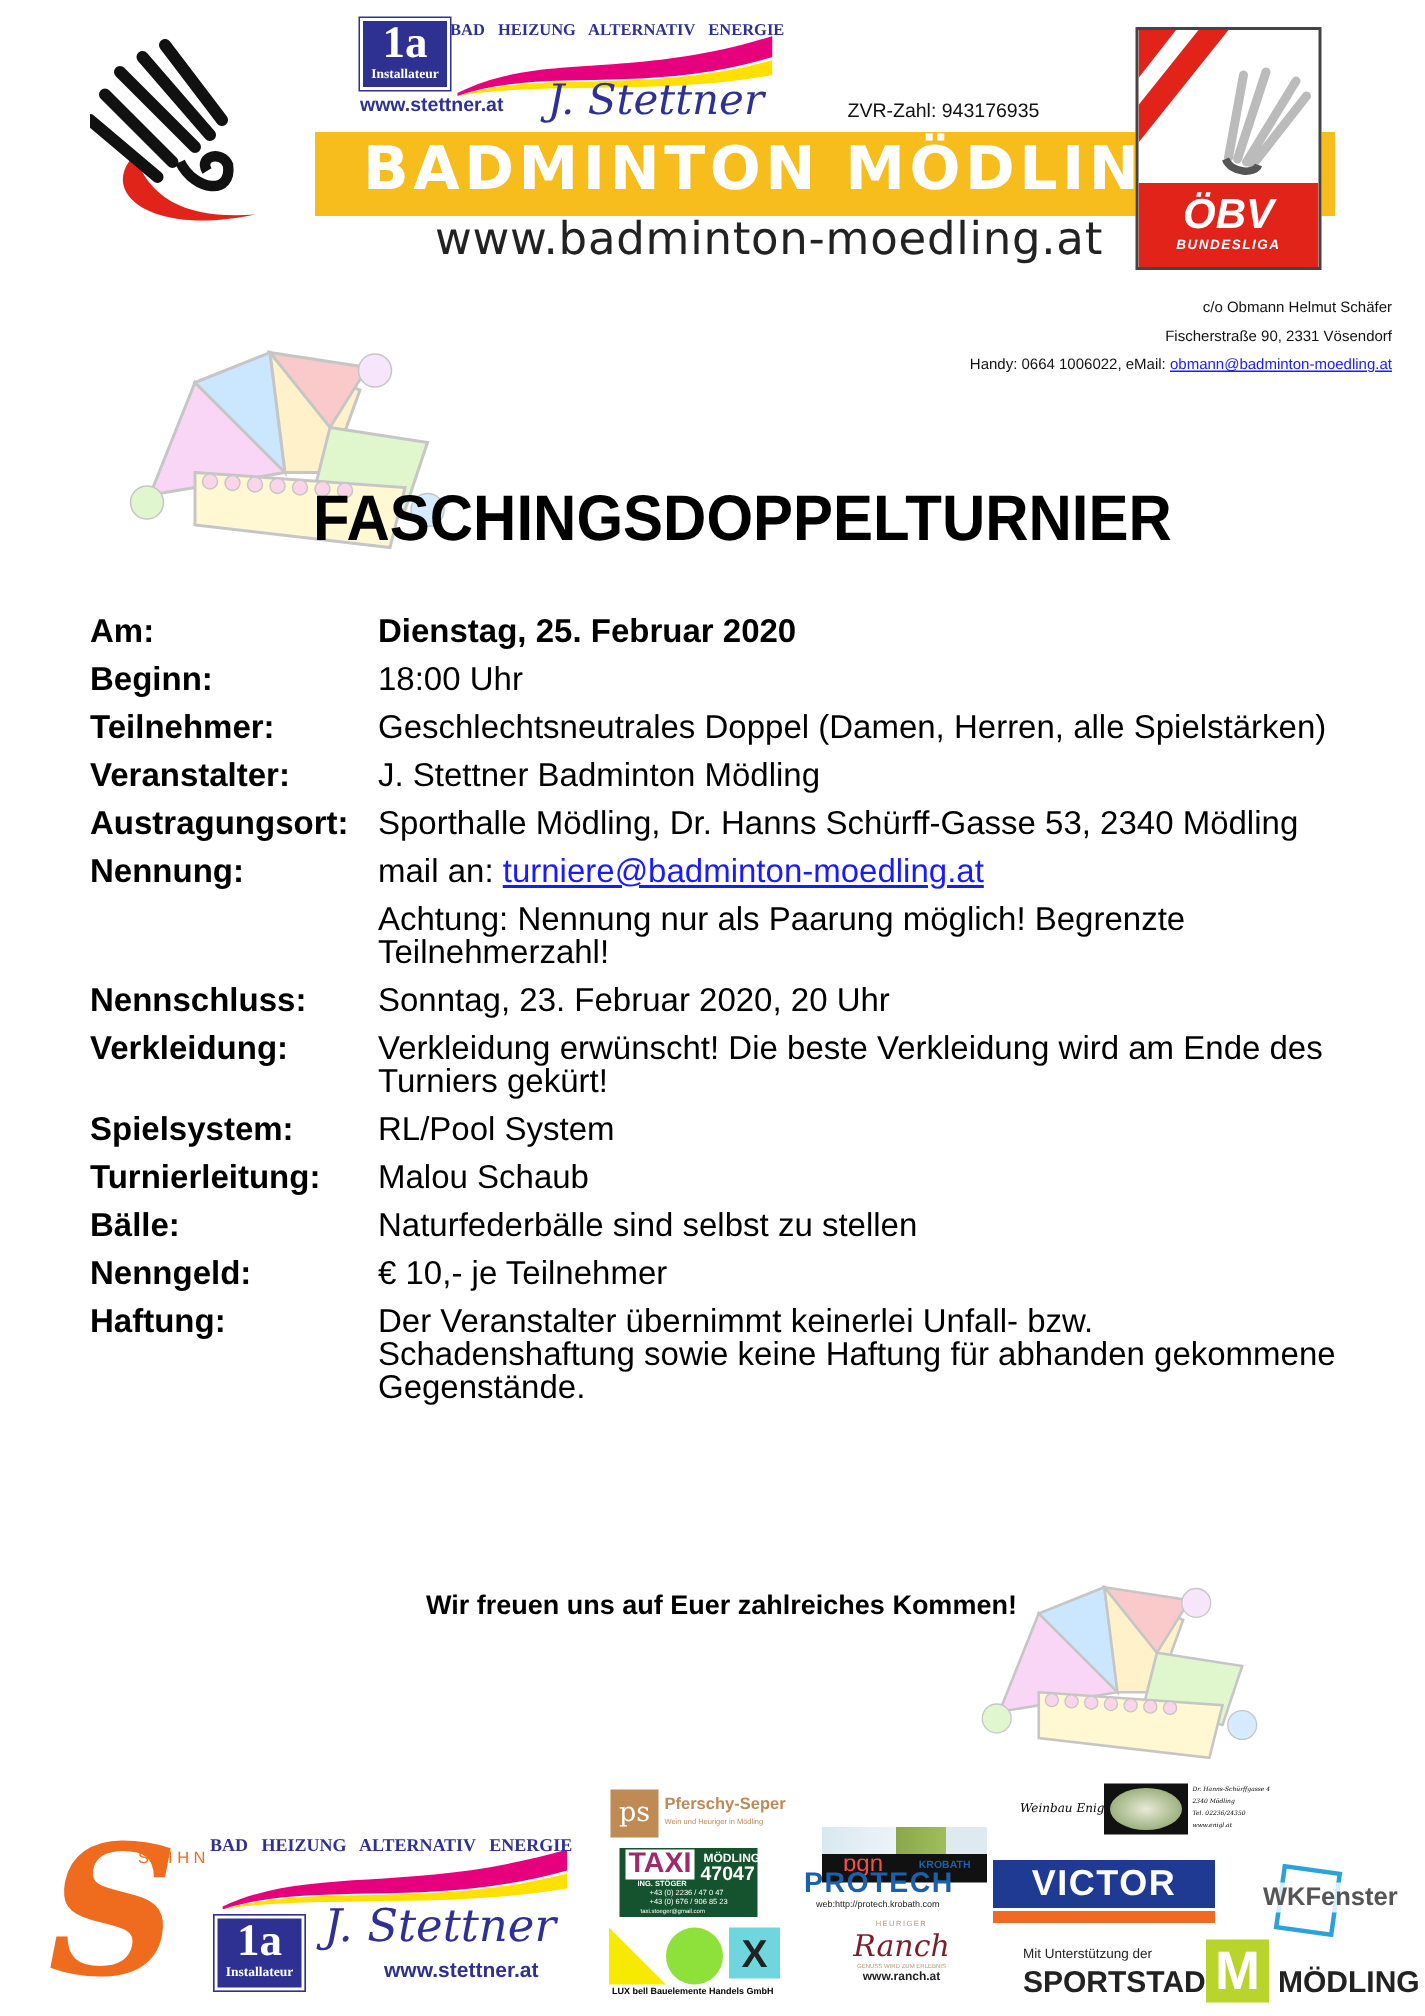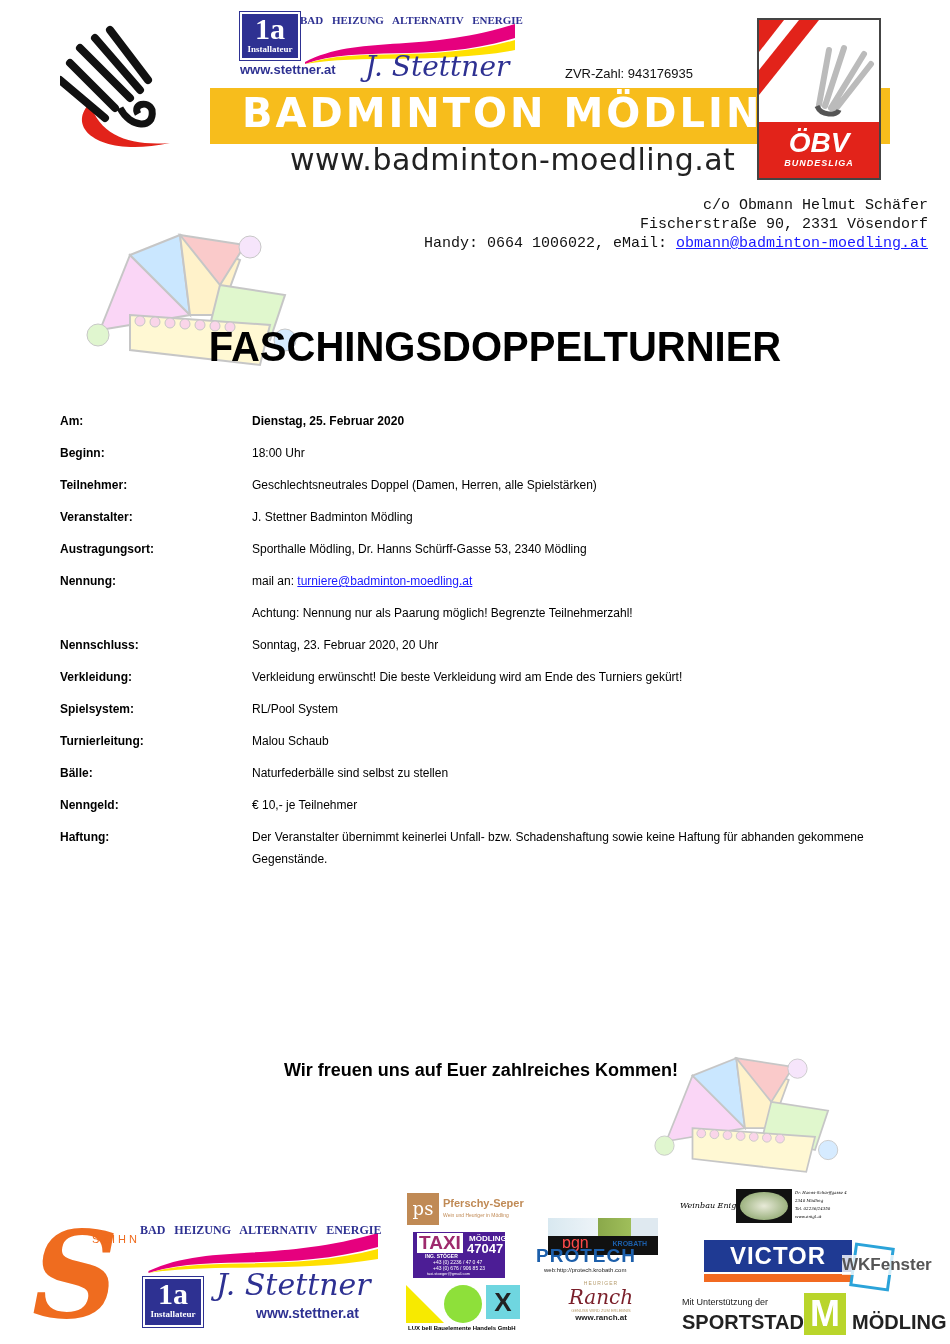--- a/index.html
+++ b/index.html
@@ -28,34 +28,34 @@
     .stettner-script { position: absolute; left: 125px; top: 38px; font-family: "DejaVu Serif", serif; font-style: italic;
                        font-size: 28px; color: #2e3192; white-space: nowrap; }
 
     .obv { position: absolute; left: 697px; top: 10px; width: 120px; height: 158px; border-radius: 0;
            border: 2px solid #444; overflow: hidden; background: #fff; }
     .obv-bottom { position: absolute; left: 0; bottom: 0; width: 100%; height: 56px; background: #e2231a; text-align: center; }
     .obv-name { display: block; color: #fff; font-weight: bold; font-style: italic; font-size: 28px; line-height: 30px; margin-top: 6px; }
     .obv-league { display: block; color: #fff; font-weight: bold; font-style: italic; font-size: 9px; letter-spacing: 1px; }
 
     
-    .address { position: absolute; right: 22px; top: 196px; text-align: right; font-size: 15px; line-height: 19px; color: #111; font-family: Liberation Mono, monospace; }
+    .address { position: absolute; right: 22px; top: 196px; text-align: right; font-size: 10px; line-height: 19px; color: #111; }
     .address a { color: #1a1aff; text-decoration: underline; }
 
     
     .jester-top { position: absolute; left: 70px; top: 225px; width: 240px; height: 150px; opacity: 0.55; }
     .jester-bottom { position: absolute; left: 640px; top: 1040px; width: 210px; height: 150px; opacity: 0.55; }
 
     
     .title { position: absolute; left: 0; width: 990px; top: 322px; text-align: center; font-size: 43px; font-weight: bold;
              letter-spacing: 0px; transform: scaleX(0.93); transform-origin: 495px 0; }
 
     
     .details { position: absolute; left: 60px; top: 410px; width: 840px; }
-    .row { display: flex; font-size: 12px; line-height: 22px; margin-bottom: 10px; }
+    .row { display: flex; font-size: 22px; line-height: 22px; margin-bottom: 10px; }
     .row .lbl { width: 192px; flex: none; font-weight: bold; }
     .row .val { flex: 1; }
     .row .val.bold { font-weight: bold; }
     .row a { color: #1a1aff; text-decoration: underline; }
 
     .closing { position: absolute; left: 284px; top: 1060px; font-size: 18px; font-weight: bold; white-space: nowrap; }
 
     
     .sponsors { position: absolute; left: 0; top: 1185px; width: 950px; height: 159px; }
     .szihn-s { position: absolute; left: 32px; top: 40px; font-family: "DejaVu Serif", serif; font-style: italic;
@@ -68,21 +68,21 @@
     .st2 .la-box { left: 5px; top: 62px; width: 56px; height: 46px; }
     .st2 .stettner-script { left: 78px; top: 52px; font-size: 30px; }
     .st2 .stettner-url { left: 118px; top: 90px; font-size: 14px; }
 
     .logo-pf { position: absolute; left: 407px; top: 8px; width: 112px; height: 32px; }
     .pf-box { position: absolute; left: 0; top: 0; width: 32px; height: 32px; background: #c08a55; color: #fff;
               font-family: "DejaVu Serif", serif; font-size: 18px; text-align: center; line-height: 32px; }
     .pf-name { position: absolute; left: 36px; top: 4px; font-size: 11px; font-weight: bold; color: #c08a55; white-space: nowrap; }
     .pf-sub { position: absolute; left: 36px; top: 19px; font-size: 5px; color: #c08a55; white-space: nowrap; }
 
-    .logo-taxi { position: absolute; left: 413px; top: 47px; width: 92px; height: 46px; background: #4c1d95; color: #fff; }
+    .logo-taxi { position: absolute; left: 413px; top: 47px; width: 92px; height: 46px; background: #14532d; color: #fff; }
     .taxi-word { position: absolute; left: 4px; top: 1px; font-weight: bold; font-size: 19px; background: #fff; color: #9e2a6d; padding: 0 2px; line-height: 20px; }
     .taxi-city { position: absolute; left: 56px; top: 2px; font-weight: bold; font-size: 8px; }
     .taxi-num { position: absolute; left: 54px; top: 9px; font-weight: bold; font-size: 13px; }
     .taxi-name { position: absolute; left: 12px; top: 21px; font-weight: bold; font-size: 5px; }
     .taxi-phone { position: absolute; left: 20px; top: 27px; font-size: 5px; line-height: 6px; white-space: nowrap; }
     .taxi-mail { position: absolute; left: 14px; top: 39px; font-size: 4px; white-space: nowrap; }
 
     .logo-lux { position: absolute; left: 406px; top: 100px; width: 112px; height: 48px; }
     .lux-l { position: absolute; left: 0; top: 0; width: 0; height: 0; border-left: 38px solid #f7ea00; border-top: 38px solid transparent; }
     .lux-u { position: absolute; left: 38px; top: 0; width: 38px; height: 38px; border-radius: 50%; background: #8ee03a; }
@@ -104,21 +104,21 @@
     .ranch-sub { font-size: 4px; color: #b59b6b; display: block; }
     .ranch-url { font-size: 8px; font-weight: bold; color: #222; display: block; }
 
     .logo-enigl { position: absolute; left: 680px; top: 4px; width: 150px; height: 34px; }
     .enigl-name { position: absolute; left: 0; top: 12px; font-family: "DejaVu Serif", serif; font-style: italic; font-size: 8px; }
     .enigl-photo { position: absolute; left: 56px; top: 0; width: 56px; height: 34px; background: #111; }
     .enigl-photo::after { content: ""; position: absolute; left: 4px; top: 3px; width: 48px; height: 28px; border-radius: 50%;
                           background: radial-gradient(#e8ead8, #7c9a5a); }
     .enigl-addr { position: absolute; left: 115px; top: 0; font-family: "DejaVu Serif", serif; font-style: italic; font-size: 4px; line-height: 8px; white-space: nowrap; }
 
-    .logo-victor { position: absolute; left: 704px; top: 55px; width: 148px; height: 42px; }
+    .logo-victor { position: absolute; left: 662px; top: 55px; width: 148px; height: 42px; }
     .victor-blue { position: absolute; left: 0; top: 0; width: 148px; height: 32px; background: #1f3a93; color: #fff;
                    font-weight: bold; font-size: 24px; text-align: center; line-height: 32px; letter-spacing: 1px; }
     .victor-orange { position: absolute; left: 0; top: 34px; width: 148px; height: 8px; background: #f26a21; }
 
     .logo-wk { position: absolute; left: 842px; top: 60px; width: 100px; height: 40px; }
     .wk-frame { position: absolute; left: 10px; top: 0; width: 34px; height: 38px; border: 3px solid #2ba3d9; transform: rotate(8deg); }
     .wk-txt { position: absolute; left: 0; top: 10px; font-size: 17px; font-weight: bold; color: #555; background: rgba(255,255,255,0.8); white-space: nowrap; }
 
     .logo-sportstadt { position: absolute; left: 682px; top: 108px; width: 260px; height: 44px; }
     .ss-small { position: absolute; left: 0; top: 4px; font-size: 9px; color: #222; white-space: nowrap; }

